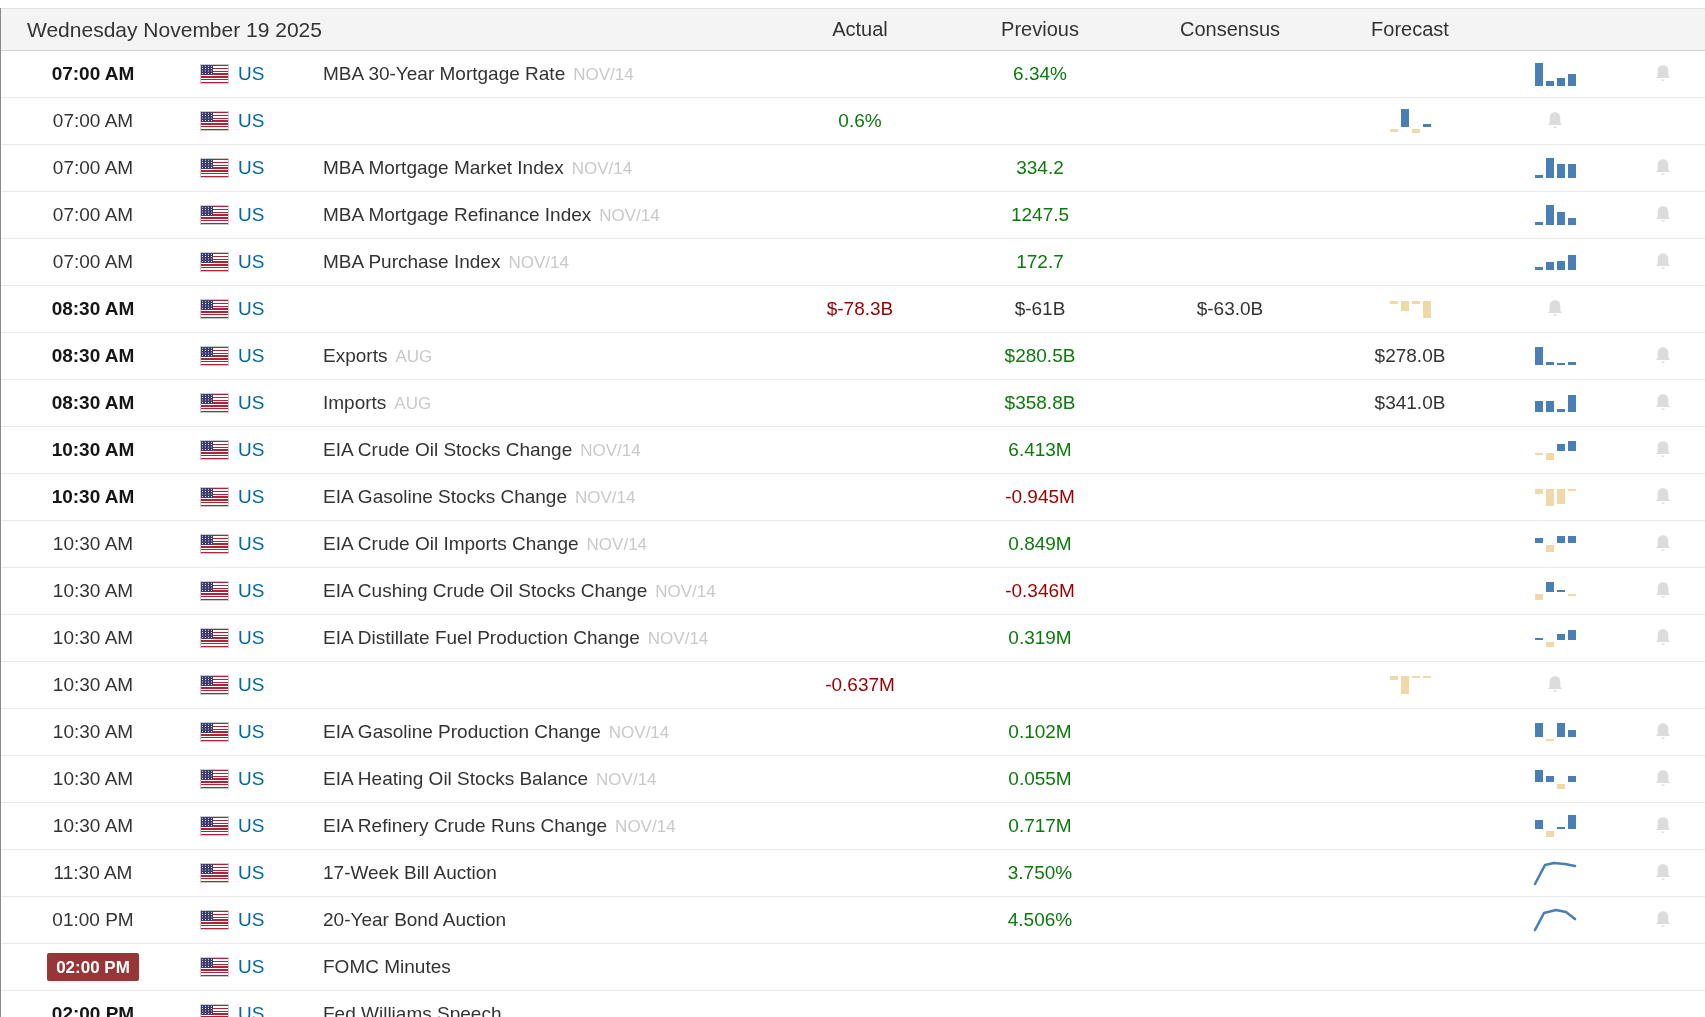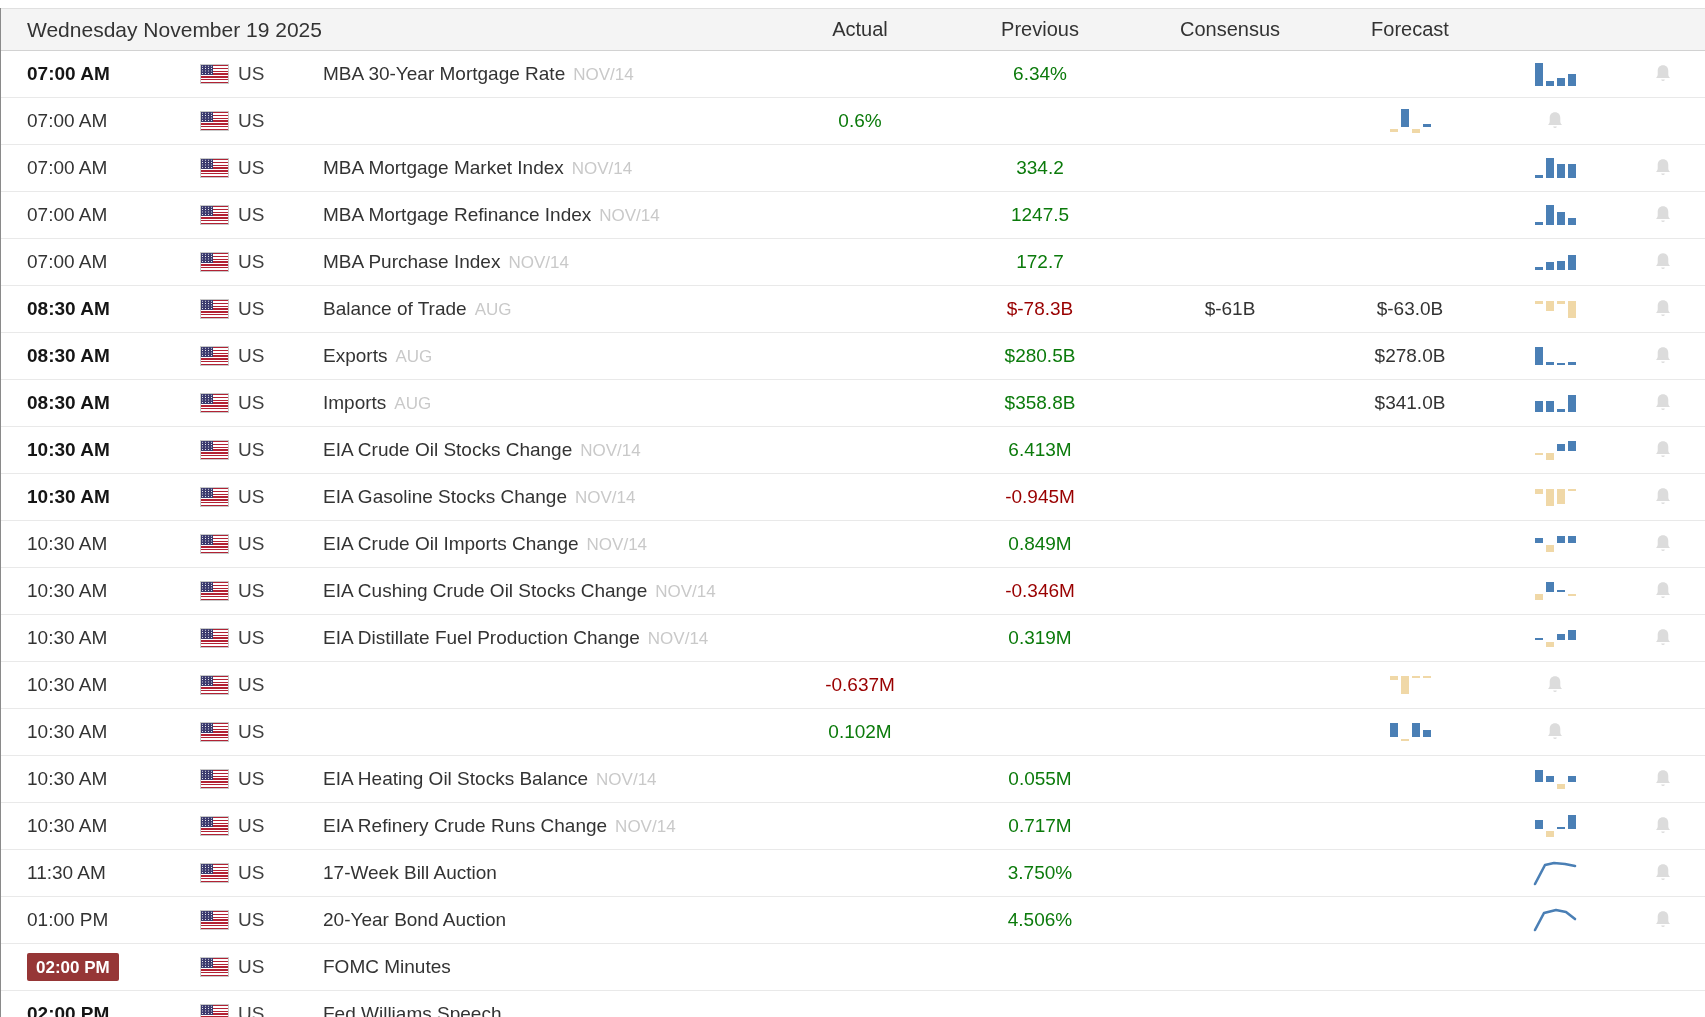--- a/index.html
+++ b/index.html
@@ -5,27 +5,27 @@
   html,body{margin:0;padding:0;background:#fff;}
   body{width:1705px;height:1017px;overflow:hidden;font-family:"Liberation Sans","DejaVu Sans",sans-serif;color:#333;}
   .cal{margin-top:8px;border-left:1px solid #8a8a8a;}
   .grid{display:grid;grid-template-columns:158px 105px 1fr 150px 180px 170px 160px 100px 85px;align-items:center;gap:15px;}
   .hrow{height:41px;background:#f4f4f4;border-top:1px solid #e0e0e0;border-bottom:1px solid #d2d2d2;}
   .hcell{text-align:center;font-size:20px;color:#333;}
   .hcell.title{grid-column:1/4;text-align:left;padding-left:26px;font-size:21px;color:#333;}
   .hcell.empty{}
   .row{height:46px;border-bottom:1px solid #e9e9e9;background:#fff;}
   .cell{min-width:0;}
-  .cell.time{padding-left:26px;font-size:19px;color:#333;white-space:nowrap;}
+  .cell.time{padding-left:26px;font-size:19px;color:#333;white-space:nowrap;text-align:center;}
   .row.t-bold .time-text{font-weight:bold;color:#151515;}
   .time-badge{display:inline-block;background:#963636;color:#fff;font-weight:bold;font-size:17px;line-height:1;padding:6px 9px 5px 9px;border-radius:2px;}
   .cell.country{display:flex;align-items:center;gap:10px;padding-left:27px;}
   .flag{position:relative;width:27px;height:18px;flex:0 0 auto;background:repeating-linear-gradient(180deg,#b22234 0 1.4px,#ffffff 1.4px 2.8px);box-shadow:0 0 0 1px #c9c9c9;}
   .flag::after{content:"";position:absolute;left:0;top:0;width:12px;height:9.5px;background:#3c3b6e;background-image:radial-gradient(#ffffff 22%,rgba(255,255,255,0) 26%);background-size:3px 2.4px;}
-  .cname{font-size:19px;color:#404040;}
+  .cname{font-size:19px;color:#0369a1;}
   .cell.event{padding-left:29px;white-space:nowrap;overflow:hidden;}
   .ev{font-size:19px;color:#333;text-decoration:none;cursor:pointer;}
   .ref{font-size:17px;color:#c9c9c9;margin-left:8px;}
   .cell.val{text-align:center;font-size:19px;color:#333;}
   .cell.val.pos{color:#0b7a0b;}
   .cell.val.neg{color:#990000;}
   .cell.spark{display:flex;justify-content:center;align-items:center;cursor:pointer;}
   .bars{position:relative;width:41px;height:30px;}
   .bars .bar{position:absolute;width:8px;}
   .cell.bellc{text-align:center;cursor:pointer;}
@@ -171,23 +171,20 @@
             <path d="M12 3.2c-3.4 0-5.3 2.4-5.3 5.8v3.6c0 1.6-.9 2.7-1.7 3.3h14c-.8-.6-1.7-1.7-1.7-3.3V9c0-3.4-1.9-5.8-5.3-5.8z" fill="#dcdcdc"></path>
             <path d="M10.1 17.6a1.95 1.95 0 0 0 3.8 0z" fill="#dcdcdc"></path>
           </svg></div>
   </div>
       <div class="grid row t-bold">
     <div class="cell time"><span class="time-text">08:30 AM</span></div>
     <div class="cell country">
       <span class="flag"></span>
       <span class="cname">US</span>
     </div>
-    <div class="cell event">
-      <a class="ev">Balance of Trade</a><span class="ref">AUG</span>
-    </div>
     <div class="cell val actual"></div>
     <div class="cell val previous neg">$-78.3B</div>
     <div class="cell val consensus">$-61B</div>
     <div class="cell val forecast">$-63.0B</div>
     <div class="cell spark">
           <div class="bars">
             <div class="bar" style="left: 0px; top: 6.5px; height: 3px; background: rgb(240, 216, 167);"></div>
             <div class="bar" style="left: 11px; top: 6.5px; height: 10px; background: rgb(240, 216, 167);"></div>
             <div class="bar" style="left: 22px; top: 6.5px; height: 3px; background: rgb(240, 216, 167);"></div>
             <div class="bar" style="left: 33px; top: 6.5px; height: 17px; background: rgb(240, 216, 167);"></div>
@@ -402,20 +399,23 @@
             <path d="M12 3.2c-3.4 0-5.3 2.4-5.3 5.8v3.6c0 1.6-.9 2.7-1.7 3.3h14c-.8-.6-1.7-1.7-1.7-3.3V9c0-3.4-1.9-5.8-5.3-5.8z" fill="#dcdcdc"></path>
             <path d="M10.1 17.6a1.95 1.95 0 0 0 3.8 0z" fill="#dcdcdc"></path>
           </svg></div>
   </div>
       <div class="grid row">
     <div class="cell time"><span class="time-text">10:30 AM</span></div>
     <div class="cell country">
       <span class="flag"></span>
       <span class="cname">US</span>
     </div>
+    <div class="cell event">
+      <a class="ev">EIA Gasoline Production Change</a><span class="ref">NOV/14</span>
+    </div>
     <div class="cell val actual"></div>
     <div class="cell val previous pos">0.102M</div>
     <div class="cell val consensus"></div>
     <div class="cell val forecast"></div>
     <div class="cell spark">
           <div class="bars">
             <div class="bar" style="left: 0px; top: 6px; height: 14px; background: rgb(74, 127, 181);"></div>
             <div class="bar" style="left: 11px; top: 22px; height: 2px; background: rgb(240, 216, 167);"></div>
             <div class="bar" style="left: 22px; top: 6px; height: 14px; background: rgb(74, 127, 181);"></div>
             <div class="bar" style="left: 33px; top: 13px; height: 7px; background: rgb(74, 127, 181);"></div>

